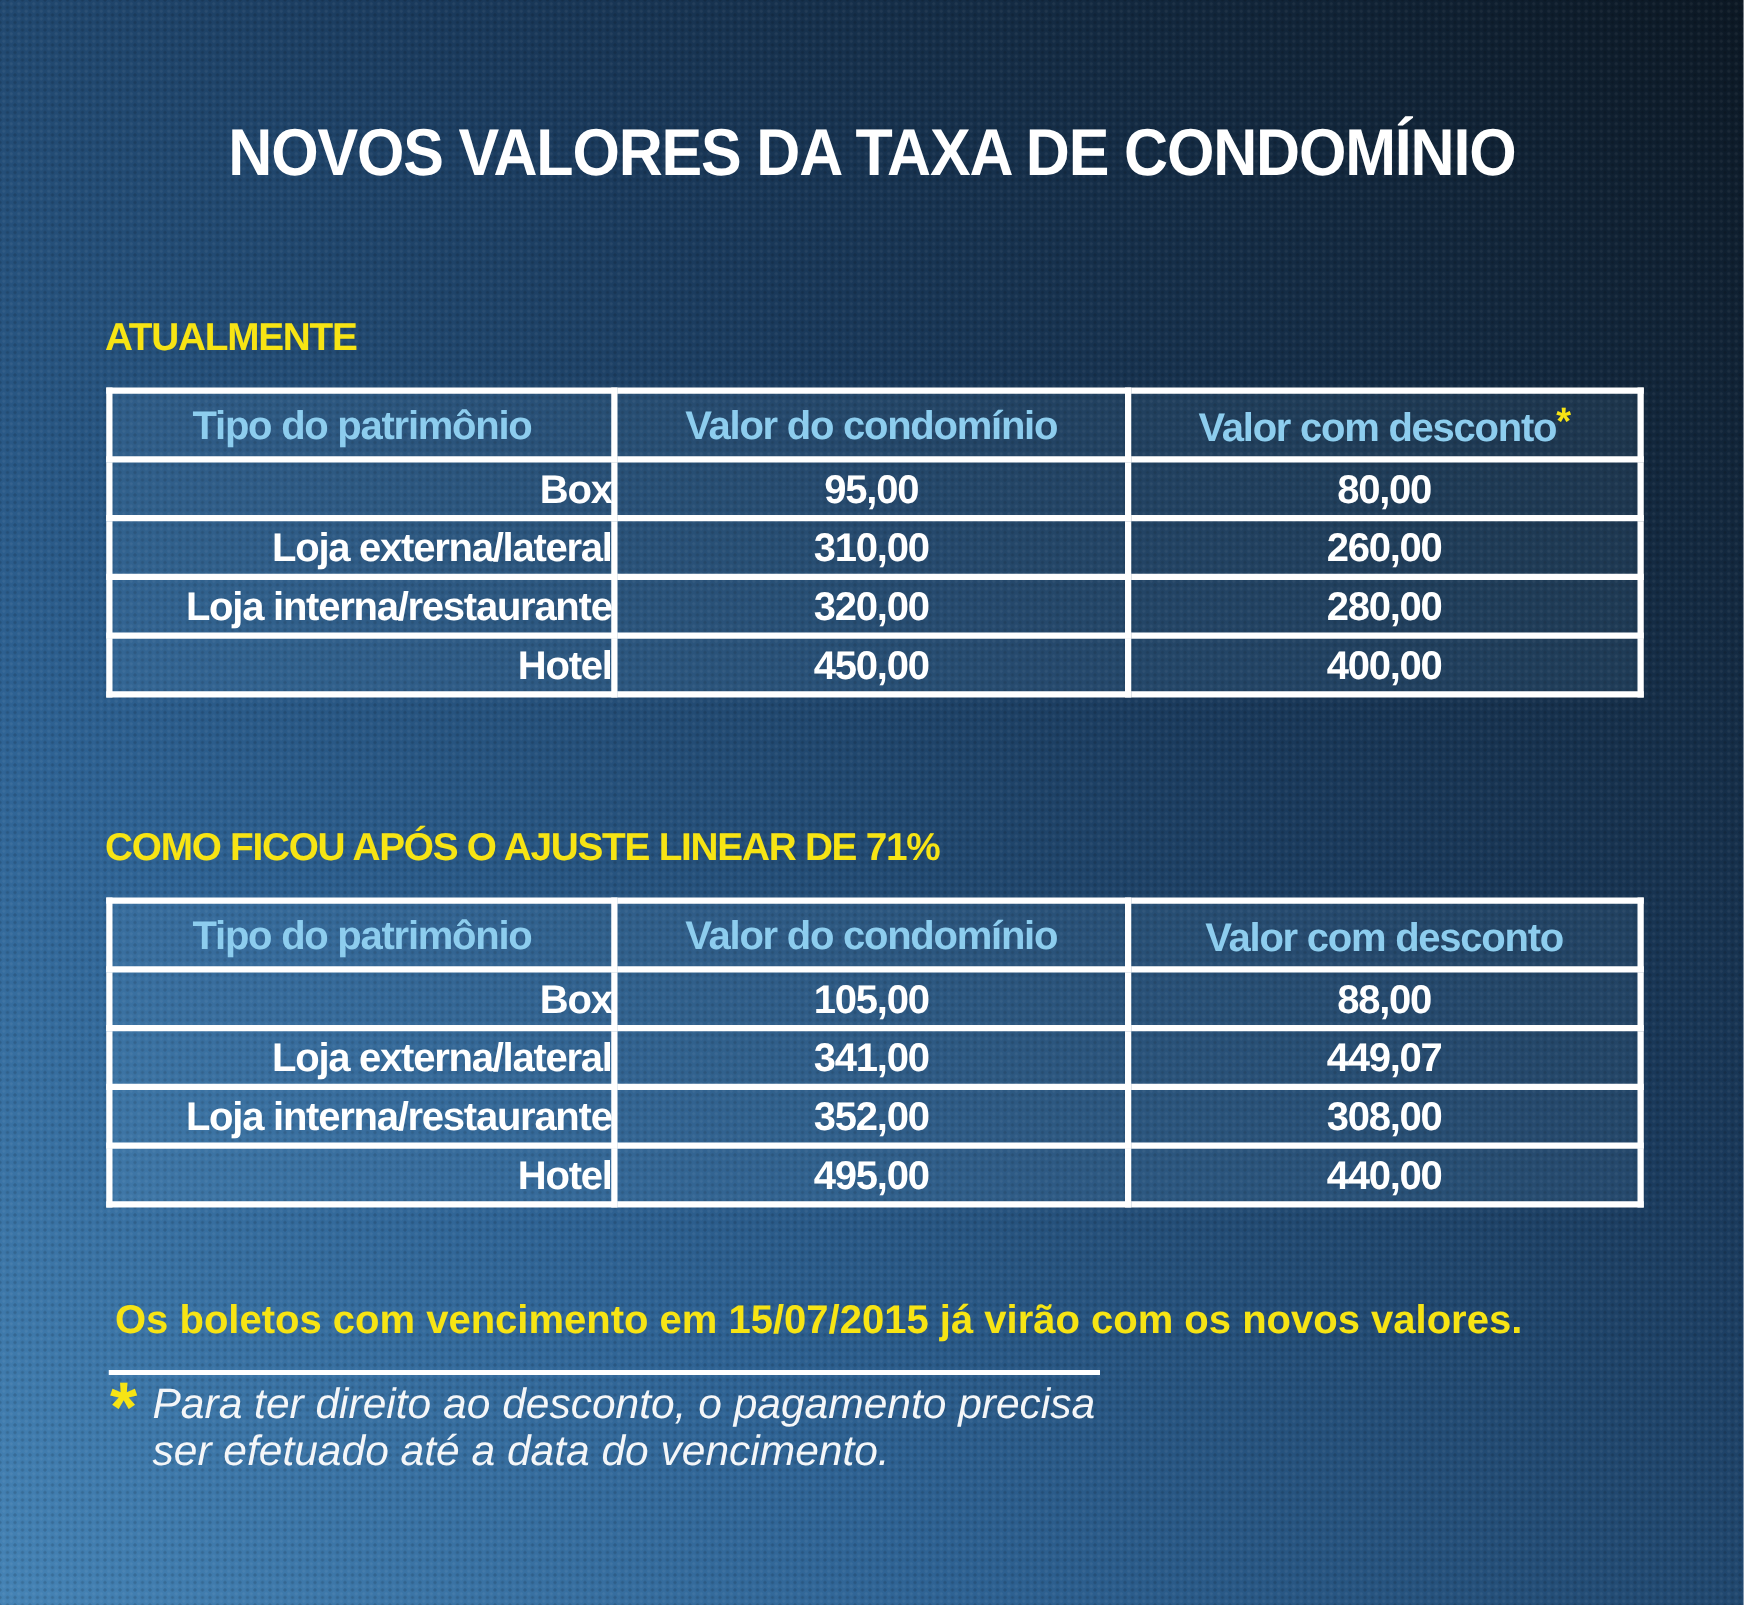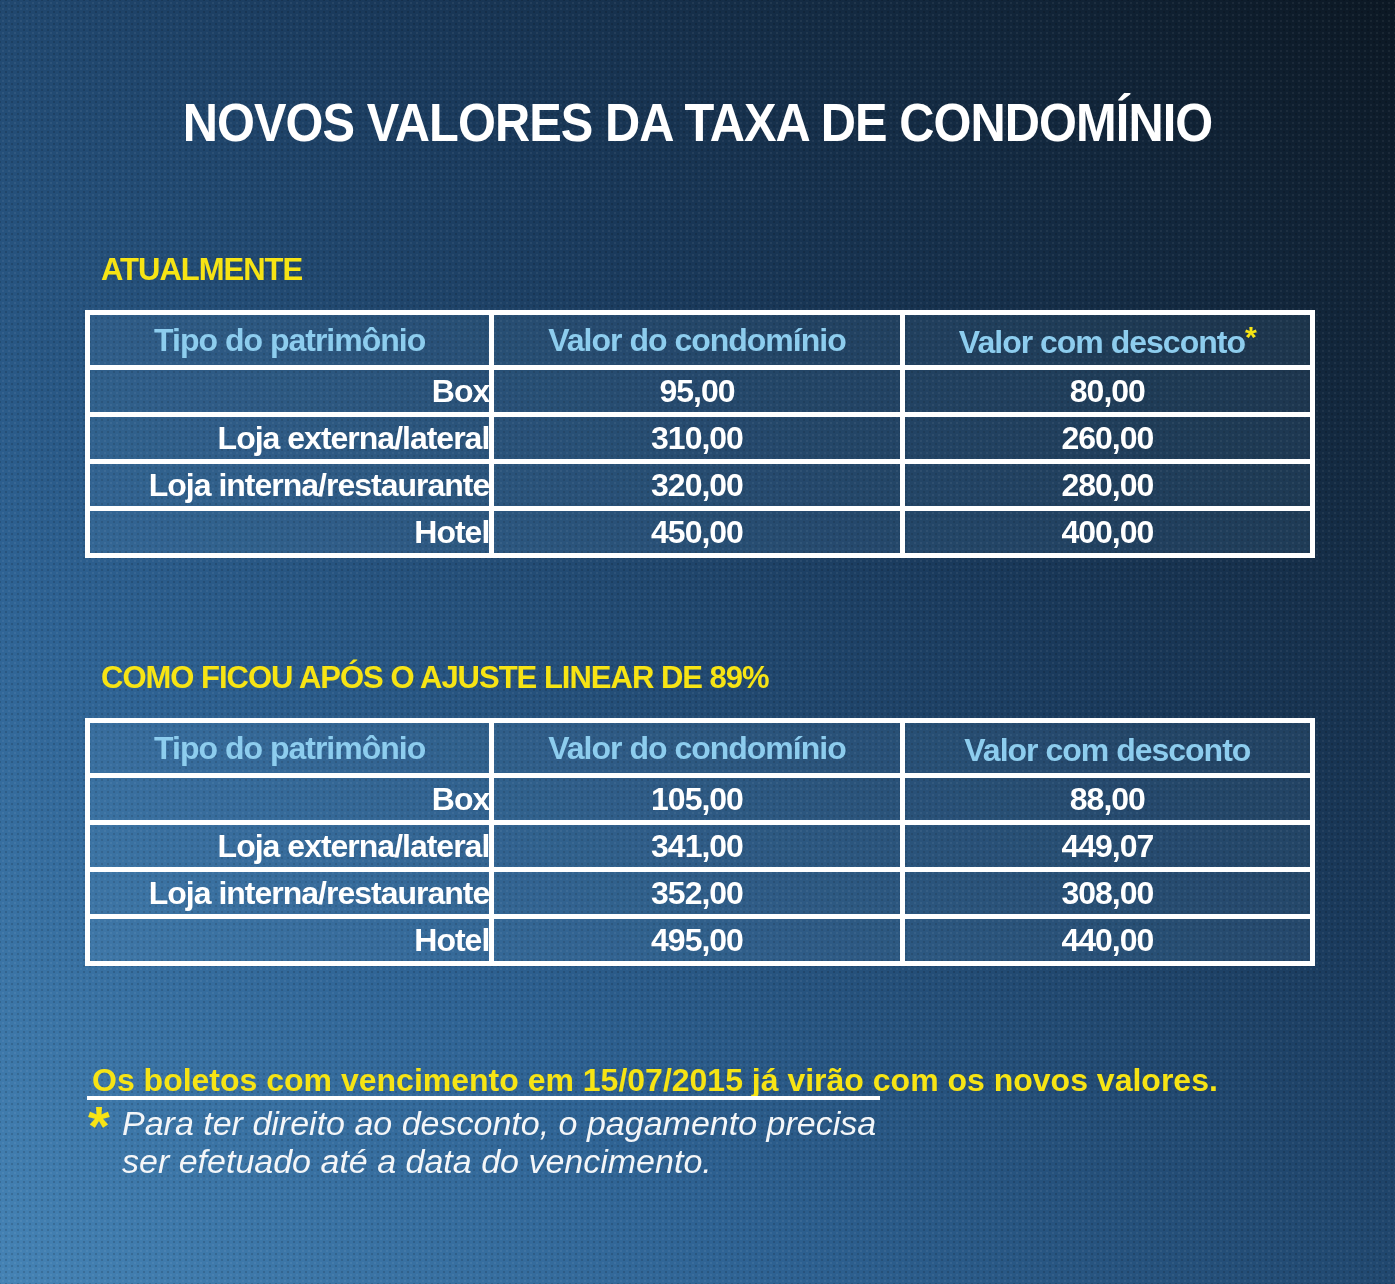--- a/index.html
+++ b/index.html
@@ -27,21 +27,21 @@
     top: 92px; left: 0; width: 100%;
     text-align: center;
     font-size: 53px;
     color: #ffffff;
     transform: scaleX(0.92);
     transform-origin: 50% 50%;
     white-space: nowrap;
   }
   .section-heading {
     position: absolute;
-    left: 101px;
+    left: 84px;
     font-size: 31px;
     color: #f7e414;
     white-space: nowrap;
   }
   .heading-1 { top: 252px; }
   .heading-2 { top: 660px; }
   .fee-table {
     position: absolute;
     left: 85px;
     width: 1230px;
@@ -72,21 +72,21 @@
     text-align: right;
     padding-left: 42px;
   }
   .hdr-asterisk {
     color: #f7e414;
     font-size: 0.95em;
     vertical-align: 6px;
   }
   .notice-text {
     position: absolute;
-    left: 92px; top: 1062px;
+    left: 92px; top: 1037px;
     width: 1240px;
     font-size: 32px;
     font-weight: bold;
     color: #f7e414;
     letter-spacing: 0;
     white-space: nowrap;
   }
   .footnote-divider {
     position: absolute;
     left: 87px; top: 1096px;
@@ -149,21 +149,21 @@
         <td>280,00</td>
       </tr>
       <tr>
         <td class="cell-tipo">Hotel</td>
         <td>450,00</td>
         <td>400,00</td>
       </tr>
     </tbody>
   </table>
 
-  <div class="section-heading heading-2 condensed">COMO FICOU APÓS O AJUSTE LINEAR DE 89%</div>
+  <div class="section-heading heading-2 condensed">COMO FICOU APÓS O AJUSTE LINEAR DE 71%</div>
 
   <table class="fee-table table-2">
     <thead>
       <tr>
         <th class="col-tipo"><span>Tipo do patrimônio</span></th>
         <th class="col-valor"><span>Valor do condomínio</span></th>
         <th class="col-desc"><span>Valor com desconto</span><span class="hdr-asterisk"></span></th>
       </tr>
     </thead>
     <tbody>

